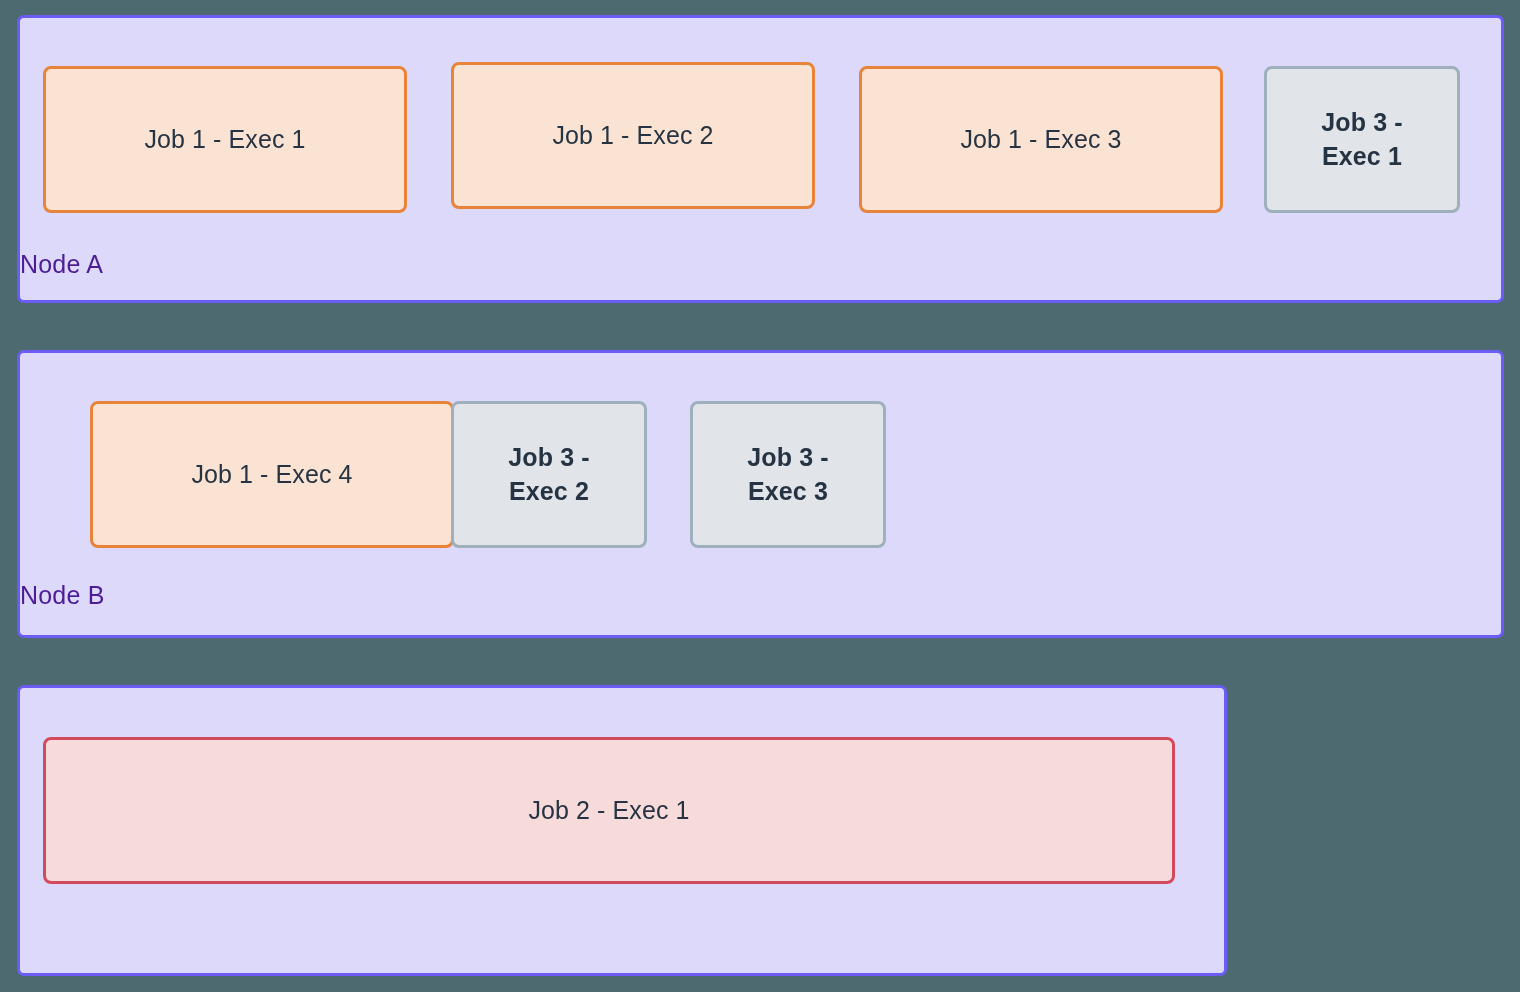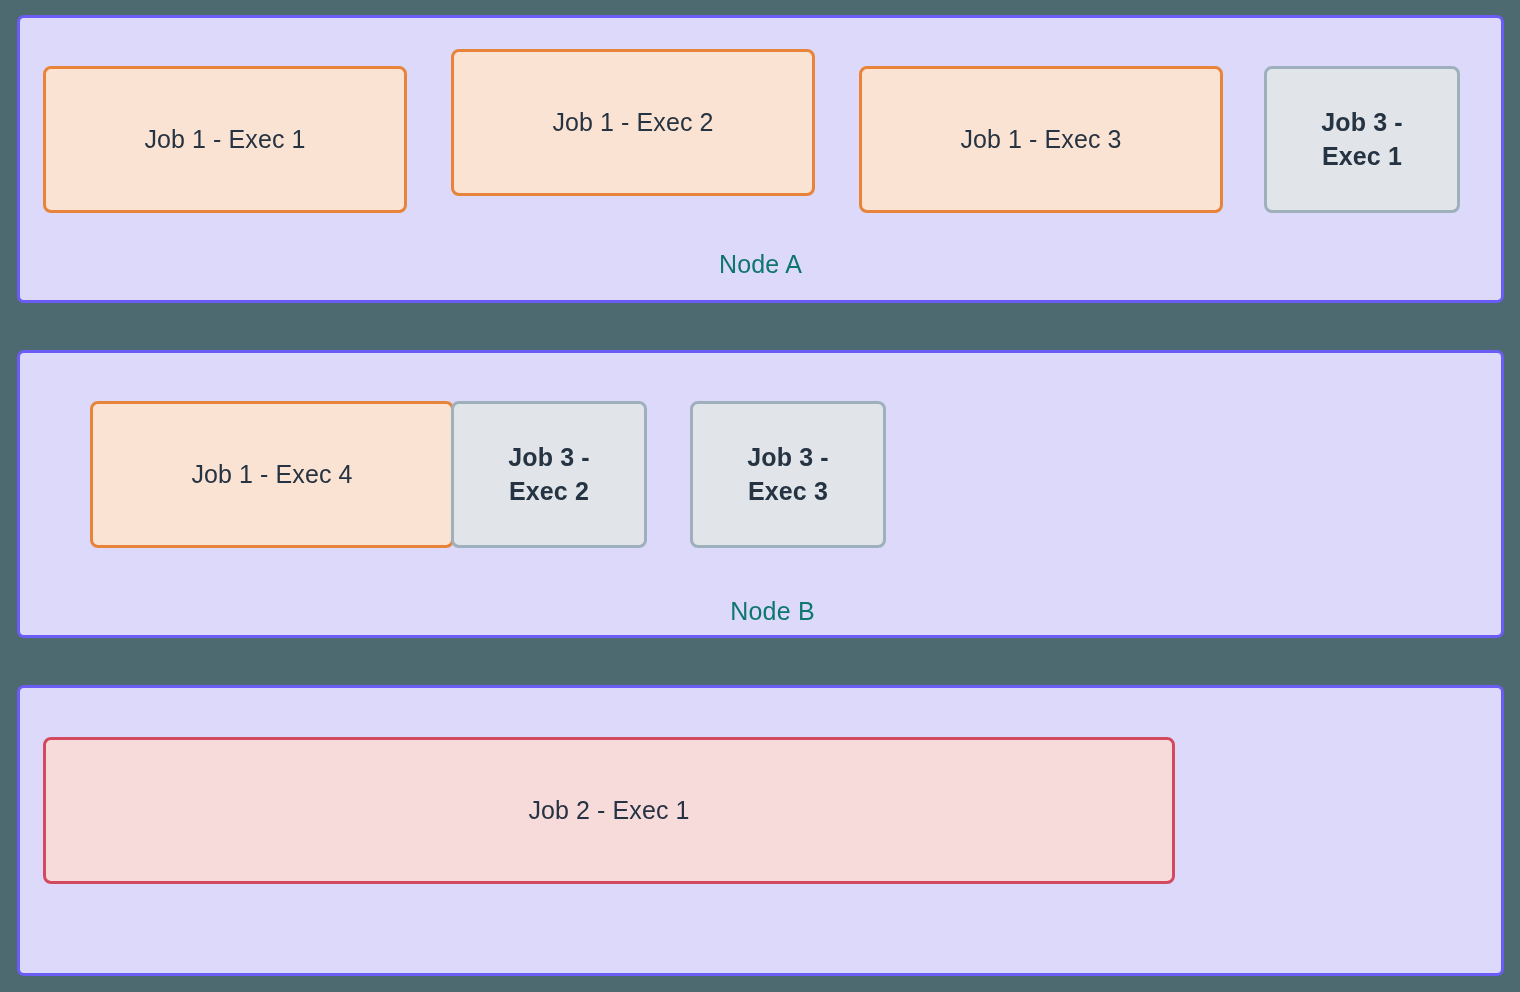--- a/index.html
+++ b/index.html
@@ -28,23 +28,23 @@
     background: #ddd9fb;
     border: 3px solid #6b5cf6;
     border-radius: 7px;
     box-sizing: border-box;
   }
 
   .node-label {
     position: absolute;
     left: 0;
     width: 100%;
-    text-align: center;
+    text-align: left;
     font-size: 25px;
-    color: #0f766e;
+    color: #4c1d95;
     letter-spacing: 0.2px;
     white-space: pre;
   }
 
   
   .task {
     position: absolute;
     box-sizing: border-box;
     border-radius: 8px;
     display: flex;
@@ -82,21 +82,21 @@
 <body>
 
 <div class="canvas">
 
   <div class="node" style="left:17px; top:15px; width:1487px; height:288px;">
 
     <div class="task orange" style="left:23px; top:48px; width:364px; height:147px;">
       <span class="task-label">Job 1 - Exec 1</span>
     </div>
 
-    <div class="task orange" style="left:431px; top:31px; width:364px; height:147px;">
+    <div class="task orange" style="left:431px; top:44px; width:364px; height:147px;">
       <span class="task-label">Job 1 - Exec 2</span>
     </div>
 
     <div class="task orange" style="left:839px; top:48px; width:364px; height:147px;">
       <span class="task-label">Job 1 - Exec 3</span>
     </div>
 
     <div class="task gray" style="left:1244px; top:48px; width:196px; height:147px;">
       <span class="task-label">Job  3 -
 Exec 1</span>
@@ -114,24 +114,24 @@
     <div class="task gray" style="left:431px; top:48px; width:196px; height:147px;">
       <span class="task-label">Job 3 -
 Exec 2</span>
     </div>
 
     <div class="task gray" style="left:670px; top:48px; width:196px; height:147px;">
       <span class="task-label">Job  3 -
 Exec 3</span>
     </div>
 
-    <div class="node-label" style="top:244px;margin-left:12px;">Node B</div>
+    <div class="node-label" style="top:228px;">Node B</div>
   </div>
 
-  <div class="node" style="left:17px; top:685px; width:1487px; height:291px;padding-left:36px;">
+  <div class="node" style="left:17px; top:685px; width:1210px; height:291px;padding-left:36px;">
 
     <div class="task red" style="left:23px; top:49px; width:1132px; height:147px;">
       <span class="task-label">Job 2 - Exec 1</span>
     </div>
 
   </div>
 
 </div>
 
 </body></html>

